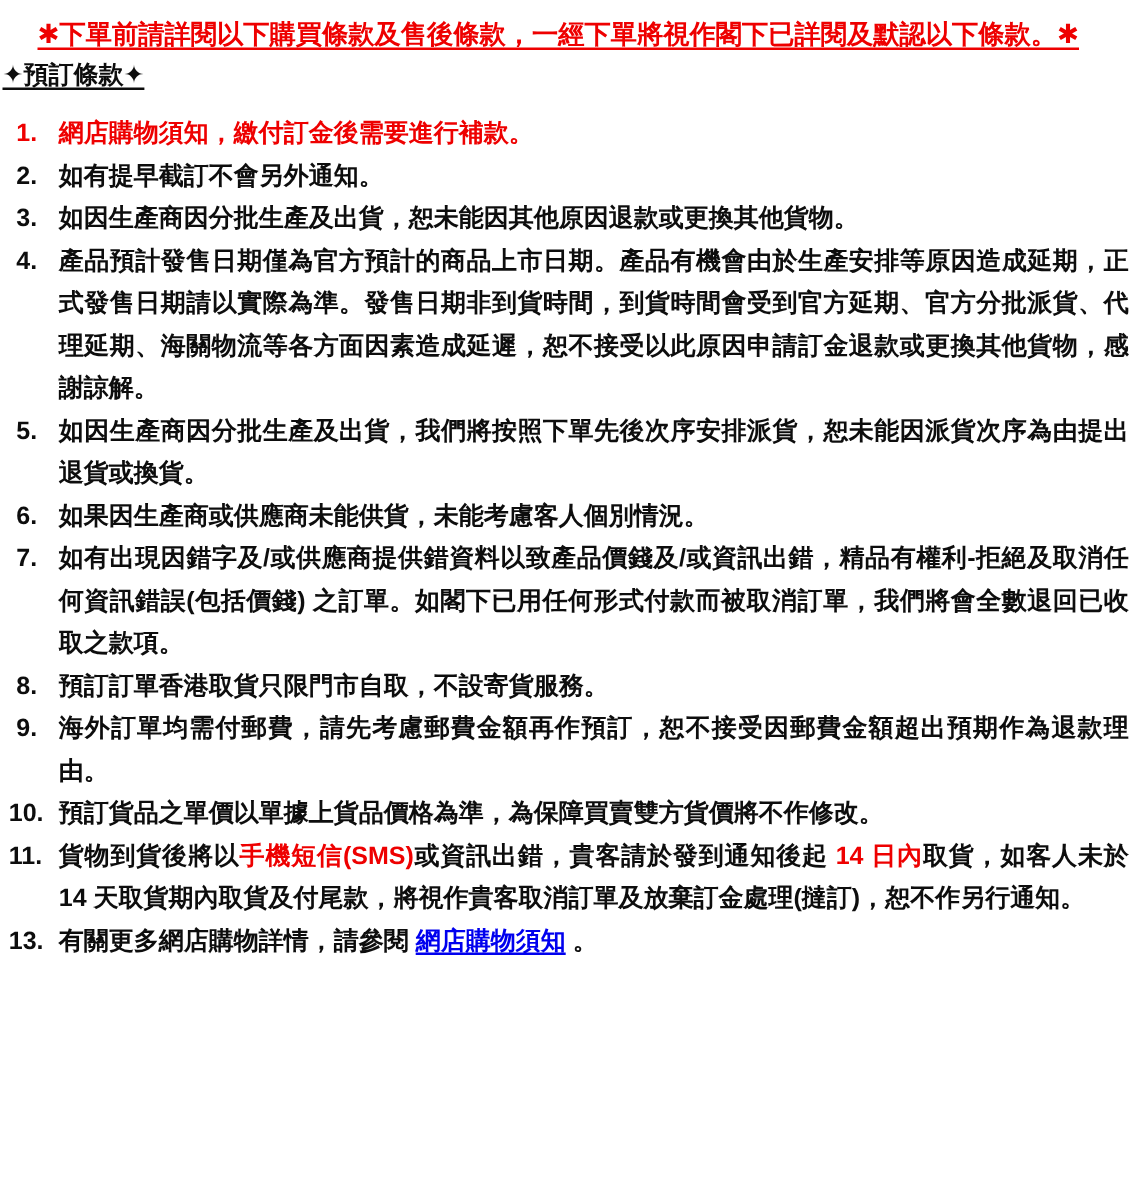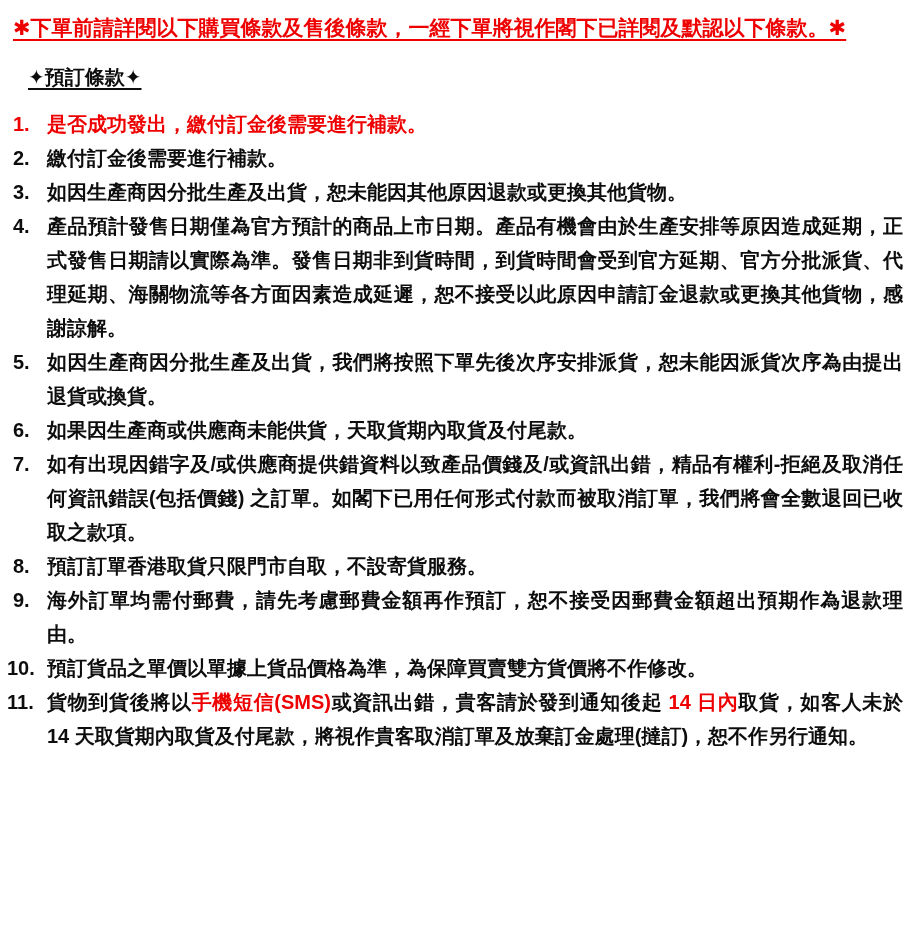--- a/index.html
+++ b/index.html
@@ -12,26 +12,26 @@
     width:913px;height:948px;overflow:hidden;background:#ffffff;
     font-family:"Liberation Sans","DejaVu Sans",sans-serif;
     font-weight:700;color:var(--ink);
   }
   .page{padding:8px 6px 0 0;}
   .notice{
     color:var(--red);
     text-decoration:underline;
     text-underline-offset:4px;
     font-size:21px;line-height:32px;
-    padding-left:13px;
+    padding-left:30px;
     margin-top:4px;
   }
   .section-title{
     font-size:20px;line-height:32px;
-    margin-top:17px;padding-left:28px;
+    padding-left:2px;
     text-decoration:underline;
     text-underline-offset:4px;
     display:inline-block;
   }
   ol.terms-list{list-style:none;margin:14px 0 0 0;padding:0;}
   ol.terms-list li{
     display:flex;align-items:flex-start;
     padding-left:13px;
     font-size:20px;line-height:34px;
   }
@@ -55,41 +55,41 @@
 <body>
 
 <div class="page">
   <div class="notice">✱下單前請詳閱以下購買條款及售後條款，一經下單將視作閣下已詳閱及默認以下條款。✱</div>
   <div>
     <div class="section-title">✦預訂條款✦</div>
   </div>
   <ol class="terms-list" id="terms-list">
       <li class="red">
         <span class="num">1.</span>
-        <div class="term-text"><span class="run">是否成功發出，繳付訂金後需要進行補款。</span></div>
+        <div class="term-text"><span class="run">網店購物須知，繳付訂金後需要進行補款。</span></div>
       </li>
       <li>
         <span class="num">2.</span>
-        <div class="term-text"><span class="run">繳付訂金後需要進行補款。</span></div>
+        <div class="term-text"><span class="run">如有提早截訂不會另外通知。</span></div>
       </li>
       <li>
         <span class="num">3.</span>
         <div class="term-text"><span class="run">如因生產商因分批生產及出貨，恕未能因其他原因退款或更換其他貨物。</span></div>
       </li>
       <li>
         <span class="num">4.</span>
         <div class="term-text"><span class="run">產品預計發售日期僅為官方預計的商品上市日期。產品有機會由於生產安排等原因造成延期，正式發售日期請以實際為準。發售日期非到貨時間，到貨時間會受到官方延期、官方分批派貨、代理延期、海關物流等各方面因素造成延遲，恕不接受以此原因申請訂金退款或更換其他貨物，感謝諒解。</span></div>
       </li>
       <li>
         <span class="num">5.</span>
         <div class="term-text"><span class="run">如因生產商因分批生產及出貨，我們將按照下單先後次序安排派貨，恕未能因派貨次序為由提出退貨或換貨。</span></div>
       </li>
       <li>
         <span class="num">6.</span>
-        <div class="term-text"><span class="run">如果因生產商或供應商未能供貨，天取貨期內取貨及付尾款。</span></div>
+        <div class="term-text"><span class="run">如果因生產商或供應商未能供貨，未能考慮客人個別情況。</span></div>
       </li>
       <li>
         <span class="num">7.</span>
         <div class="term-text"><span class="run">如有出現因錯字及/或供應商提供錯資料以致產品價錢及/或資訊出錯，精品有權利-拒絕及取消任何資訊錯誤(包括價錢) 之訂單。如閣下已用任何形式付款而被取消訂單，我們將會全數退回已收取之款項。</span></div>
       </li>
       <li>
         <span class="num">8.</span>
         <div class="term-text"><span class="run">預訂訂單香港取貨只限門市自取，不設寄貨服務。</span></div>
       </li>
       <li>
@@ -97,14 +97,18 @@
         <div class="term-text"><span class="run">海外訂單均需付郵費，請先考慮郵費金額再作預訂，恕不接受因郵費金額超出預期作為退款理由。</span></div>
       </li>
       <li class="two-digit">
         <span class="num">10.</span>
         <div class="term-text"><span class="run">預訂貨品之單價以單據上貨品價格為準，為保障買賣雙方貨價將不作修改。</span></div>
       </li>
       <li class="two-digit">
         <span class="num">11.</span>
         <div class="term-text"><span class="run">貨物到貨後將以</span><span class="red-underline">手機短信(SMS)</span><span class="run">或資訊出錯，貴客請於發到通知後起 </span><span class="red-underline">14 日內</span><span class="run">取貨，如客人未於 14 天取貨期內取貨及付尾款，將視作貴客取消訂單及放棄訂金處理(撻訂)，恕不作另行通知。</span></div>
       </li>
+      <li class="two-digit">
+        <span class="num">13.</span>
+        <div class="term-text"><span class="run">有關更多網店購物詳情，請參閱 </span><a class="link" href="#">網店購物須知</a><span class="run"> 。</span></div>
+      </li>
     </ol>
 </div>
 
 </body></html>

